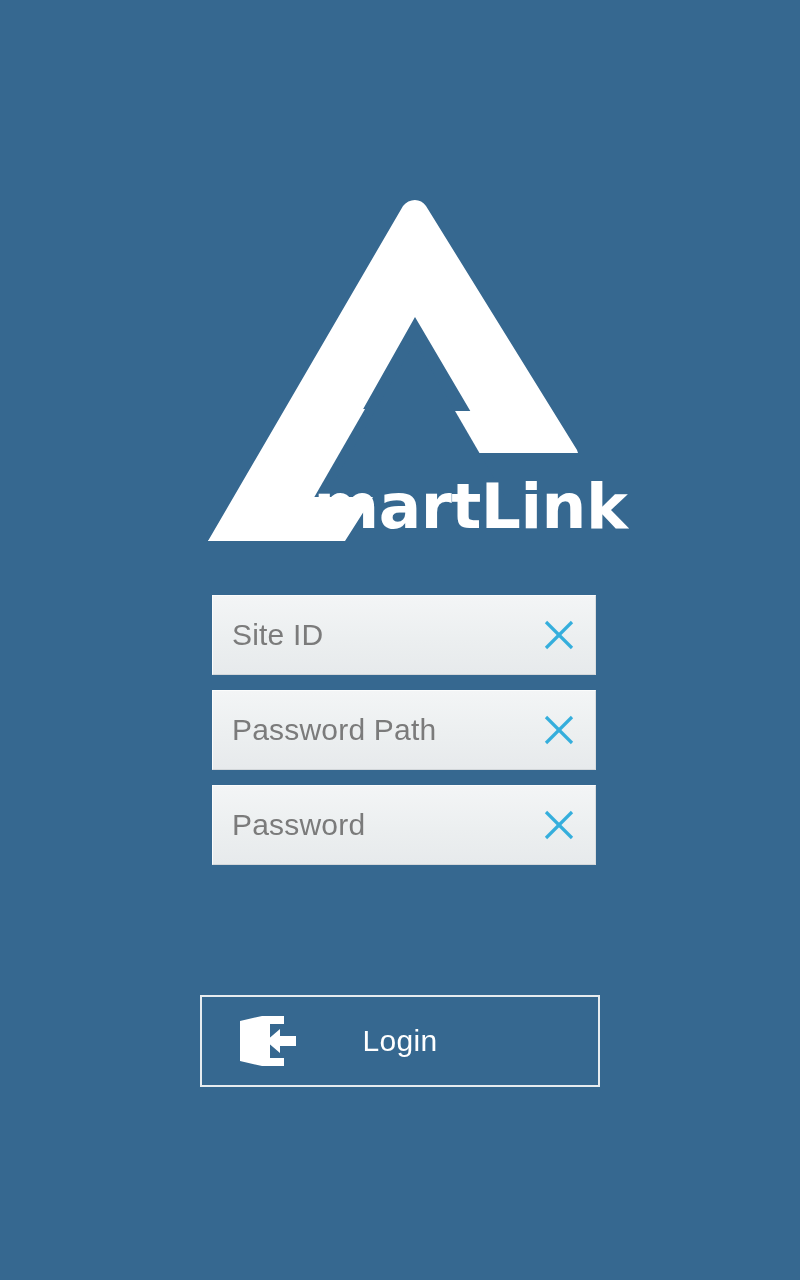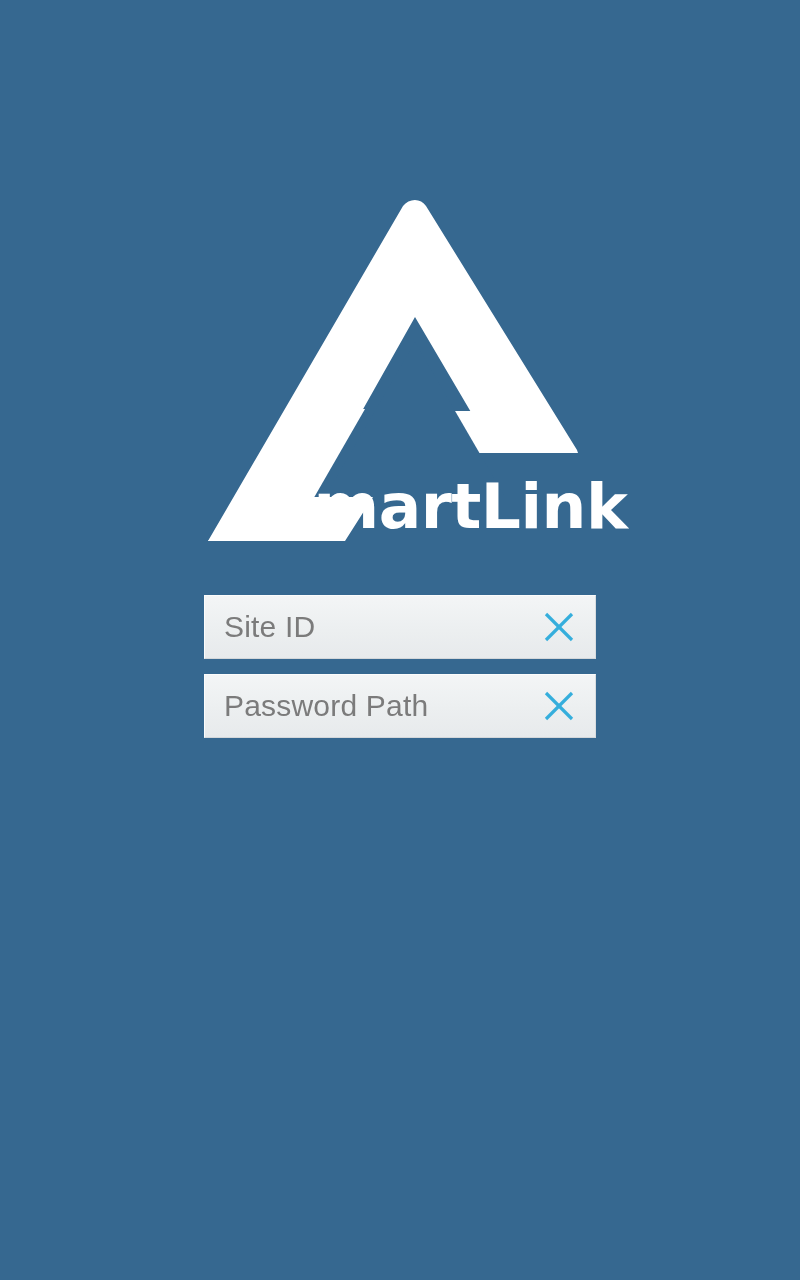--- a/index.html
+++ b/index.html
@@ -61,30 +61,31 @@
   
   #form {
     position: absolute;
     left: 204px;
     top: 595px;
     width: 392px;
   }
 
   .field {
     position: relative;
-    height: 64px;
+    height: 80px;
     margin-bottom: 15px;
     background: linear-gradient(to bottom, #f3f5f6 0%, #eceff0 55%, #e7eaec 100%);
     border-top: 1px solid #fbfcfc;
     border-left: 1px solid #fbfcfc;
     border-right: 1px solid #d9dde0;
     border-bottom: 1px solid #d3d7da;
     box-sizing: border-box;
     display: flex;
     align-items: center;
+    margin-left: 8px;
   }
 
   .field-placeholder {
     position: absolute;
     left: 19px;
     top: 50%;
     transform: translateY(-50%);
     color: #7b7b7b;
     font-size: 30px;
     font-family: "Liberation Sans", sans-serif;
@@ -215,17 +216,40 @@
       <input class="field-input" type="text" value="" style="">
       <span class="clear-icon">
         <svg width="32" height="32" viewBox="0 0 32 32">
           <line x1="3" y1="3" x2="29" y2="29" stroke="#35aedc" stroke-width="3.2" stroke-linecap="butt"></line>
           <line x1="29" y1="3" x2="3" y2="29" stroke="#35aedc" stroke-width="3.2" stroke-linecap="butt"></line>
         </svg>
       </span>
     </div>
 
 
+    <div class="field">
+      <span class="field-placeholder" style="display: block;">Password</span>
+      <input class="field-input" type="password" value="" style="">
+      <span class="clear-icon">
+        <svg width="32" height="32" viewBox="0 0 32 32">
+          <line x1="3" y1="3" x2="29" y2="29" stroke="#35aedc" stroke-width="3.2" stroke-linecap="butt"></line>
+          <line x1="29" y1="3" x2="3" y2="29" stroke="#35aedc" stroke-width="3.2" stroke-linecap="butt"></line>
+        </svg>
+      </span>
+    </div>
 
   </div>
 
+  <div id="login-button">
+    <span id="login-icon">
+      <svg width="62" height="58" viewBox="0 0 62 58">
+
+        <path fill="#ffffff" d="M 26,4 L 48,4 L 48,12 L 34,12 L 34,46 L 48,46 L 48,54 L 26,54 Z"></path>
+
+        <path fill="#ffffff" d="M 4,9 L 26,4 L 26,54 L 4,49 Z"></path>
+
+        <path fill="#ffffff" d="M 30,29 L 44,17 L 44,24 L 60,24 L 60,34 L 44,34 L 44,41 Z"></path>
+      </svg>
+    </span>
+    <span id="login-label">Login</span>
+  </div>
 
 </div>
 
 </body></html>

